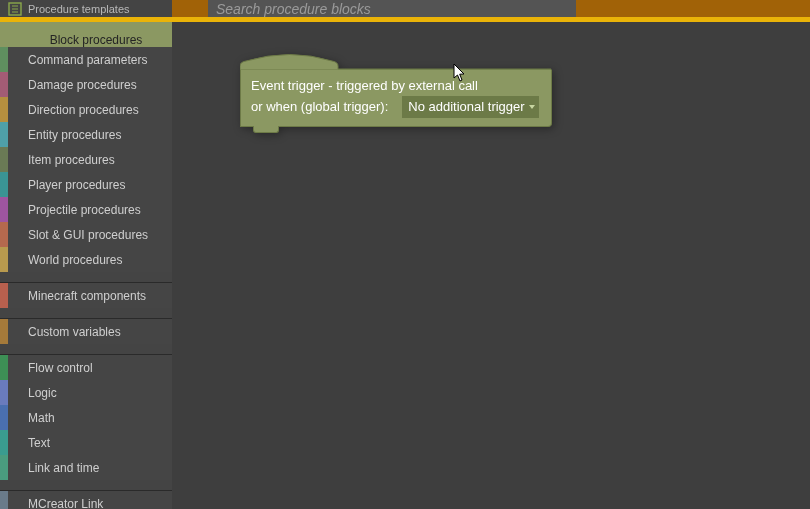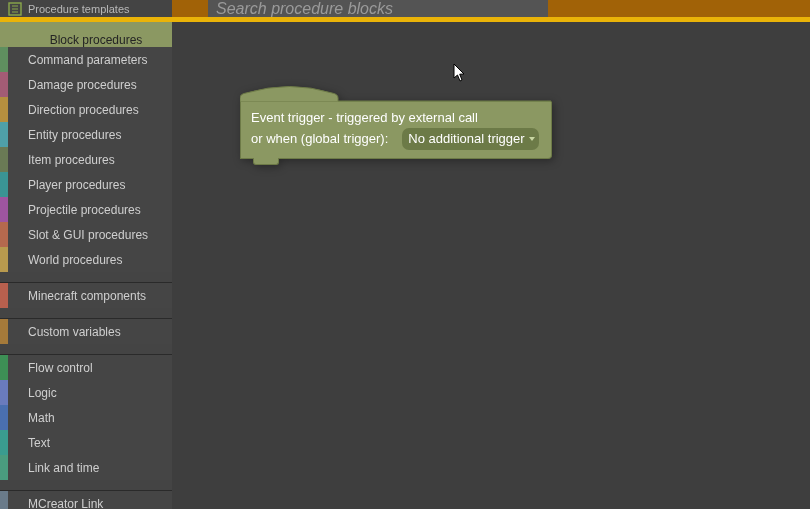--- a/index.html
+++ b/index.html
@@ -19,25 +19,25 @@
     background:#a16207; border-bottom:5px solid #eab308;gap:36px;
   }
   .template-btn {
     width:172px; display:flex; align-items:center;
     padding-left:8px; gap:6px;
     background:#444; cursor:pointer;
   }
   .template-btn svg { flex:0 0 auto; }
   .template-btn span { color:#b8b8b8; font-size:11px; }
   .search-box {
-    width:340px;
+    width:368px;
     background:#545454;
     border:none; outline:none;
     padding:0 8px;
-    color:#ccc; font-size:16px;
+    color:#ccc; font-size:14px;
     font-style:italic;
   }
   .search-box::placeholder { color:#9a9a9a; font-style:italic; }
 
   
   .sidebar {
     position:absolute; left:0; top:22px;
     width:172px;
     display:flex; flex-direction:column;
   }
@@ -59,21 +59,21 @@
   .side-sep-line { height:1px; background:#2a2a2a; }
 
   
   .canvas {
     position:absolute; left:172px; right:0; top:22px; bottom:0;
     background:#3e3e3e;
   }
 
   
   .block-wrap {
-    position:absolute; left:68px; top:62px;
+    position:absolute; left:68px; top:30px;
     filter: drop-shadow(2px 2px 4px rgba(0,0,0,0.35));
   }
   .block-hat {
     width:312px; height:18px; position:relative;
   }
   .block-hat svg { position:absolute; top:0; left:0; }
   .block-body {
     width:312px; 
     background:#8b9862;
     border:1px solid #6d7a47;
@@ -89,21 +89,21 @@
     width:26px; height:7px;
     background:#8b9862;
     border:1px solid #6d7a47;
     border-top:none;
     border-radius:0 0 3px 3px;
   }
   .line2 { display:flex; align-items:center; gap:12px; flex-wrap:nowrap;}
   .dropdown {
     display:inline-flex; align-items:center;
     background:#6c7a47;
-    border-radius:7px;
+    border-radius:0;
     padding:1px 14px 1px 6px;
     color:#fff; font-size:13px;
     position:relative;
     margin-left:2px;
   }
   .dropdown::after {
     content:"";
     position:absolute; right:4px; top:50%;
     margin-top:-2px;
     border-left:3px solid transparent;

